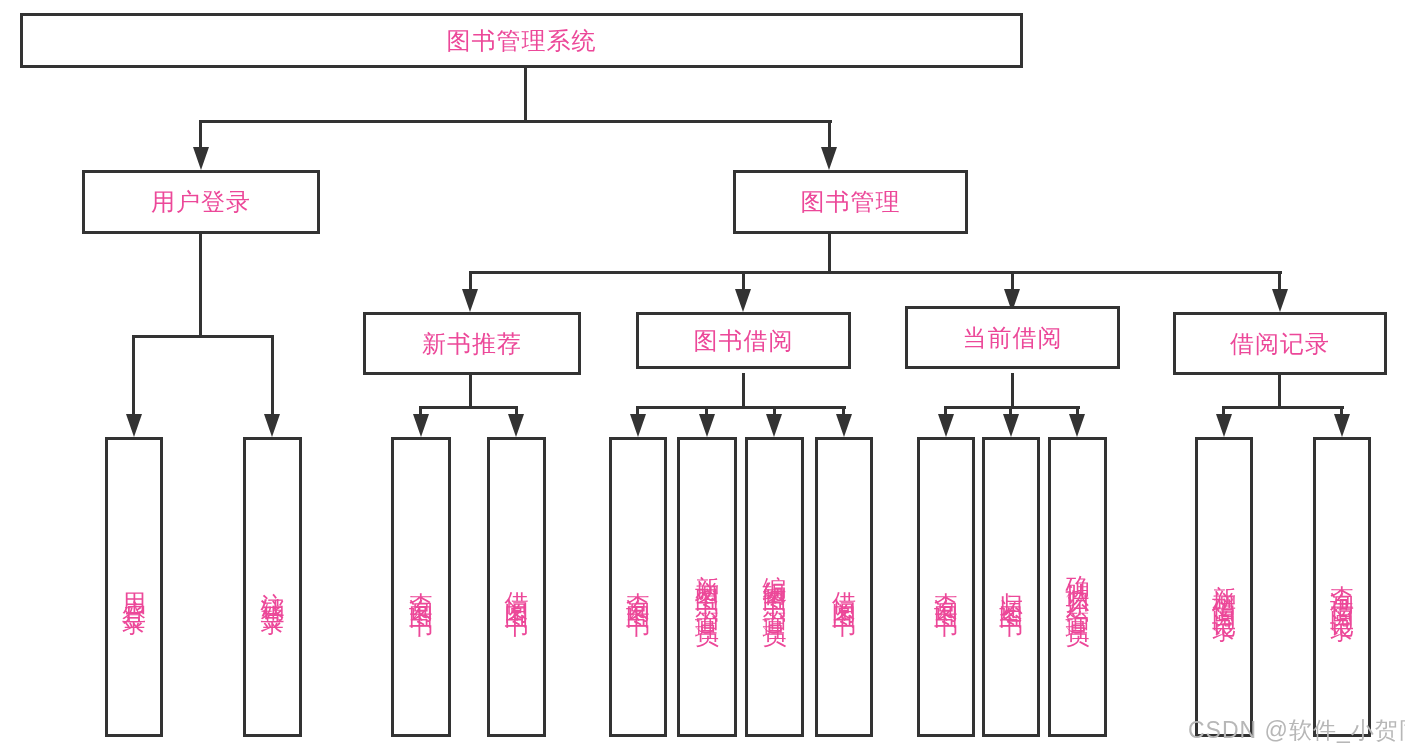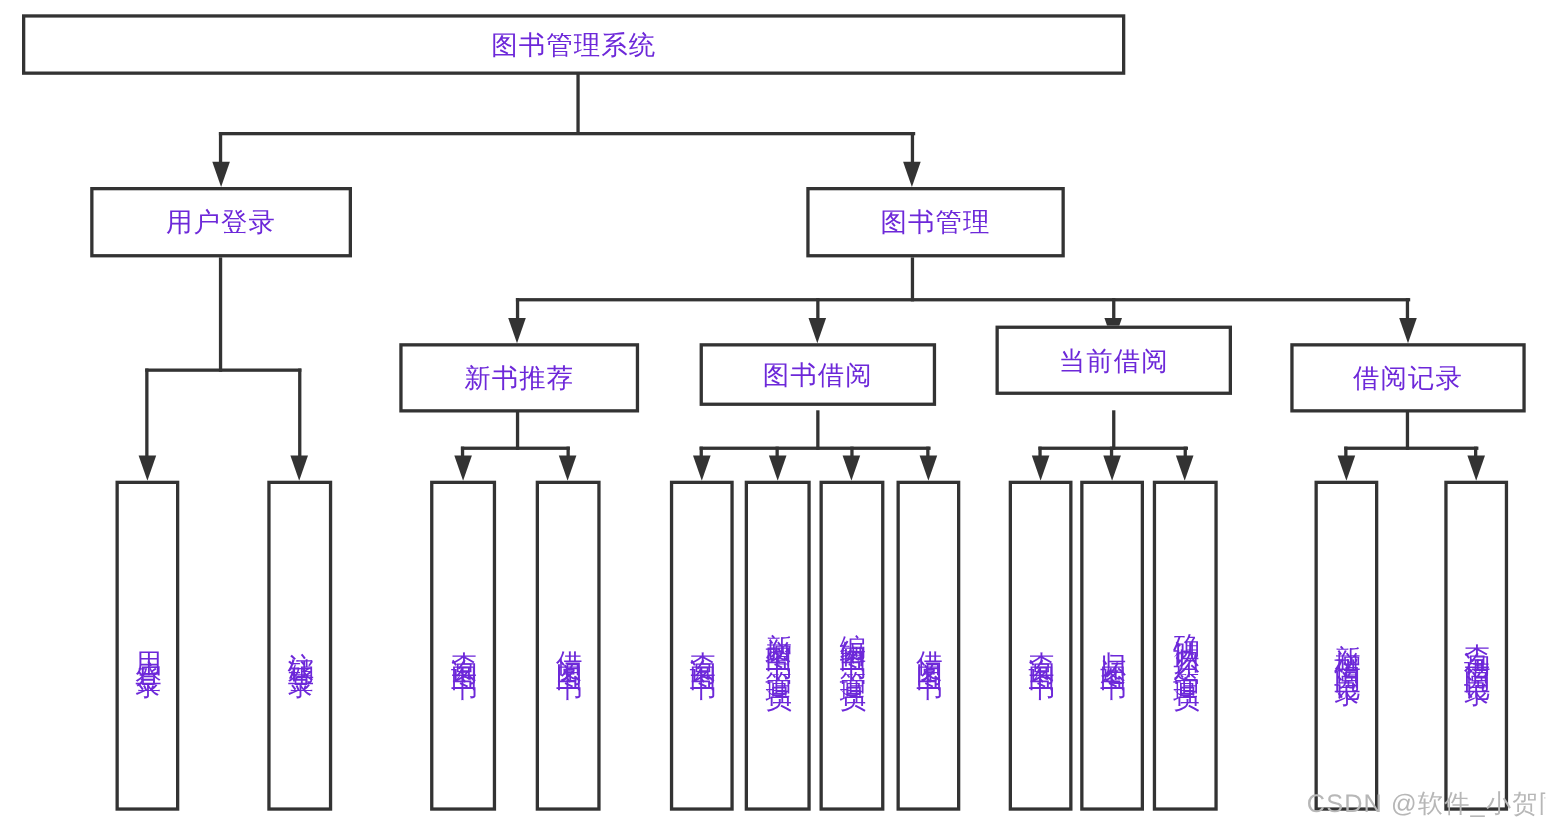--- a/index.html
+++ b/index.html
@@ -3,21 +3,21 @@
 <meta charset="utf-8">
 <style>
   html,body{margin:0;padding:0;background:#ffffff;}
   .canvas{
     position:relative;width:1405px;height:747px;background:#ffffff;
     font-family:"Liberation Sans",sans-serif;color:#333333;overflow:hidden;
   }
   .box{
     position:absolute;box-sizing:border-box;border:3px solid #333333;background:#ffffff;
     display:flex;align-items:center;justify-content:center;
-    font-size:24px;letter-spacing:1px;color:#6d28d9;
+    font-size:24px;letter-spacing:1px;color:#ec4899;
   }
   .vbox{
     writing-mode:vertical-rl;text-orientation:mixed;
     font-size:24px;letter-spacing:7px;line-height:1;
   }
   .hline,.vline{position:absolute;background:#333333;}
   .arrow{
     position:absolute;width:0;height:0;
     border-left:8px solid transparent;border-right:8px solid transparent;
     border-top:23px solid #333333;
@@ -67,21 +67,21 @@
   <div class="arrow" style="left:1004px;top:289px;"></div>
   <div class="vline" style="left:1278px;top:271px;width:3px;height:20px;"></div>
   <div class="arrow" style="left:1272px;top:289px;"></div>
 
   <div class="box" style="left:363px;top:312px;width:218px;height:63px;">
     <span>新书推荐</span>
   </div>
   <div class="box" style="left:636px;top:312px;width:215px;height:57px;">
     <span>图书借阅</span>
   </div>
-  <div class="box" style="left:905px;top:296px;width:215px;height:63px;">
+  <div class="box" style="left:905px;top:306px;width:215px;height:63px;">
     <span>当前借阅</span>
   </div>
   <div class="box" style="left:1173px;top:312px;width:214px;height:63px;justify-content:center;">
     <span>借阅记录</span>
   </div>
 
   <div class="vline" style="left:469px;top:373px;width:3px;height:36px;"></div>
   <div class="hline" style="left:419px;top:406px;width:99px;height:3px;"></div>
   <div class="vline" style="left:419px;top:406px;width:3px;height:12px;"></div>
   <div class="arrow" style="left:413px;top:414px;"></div>

